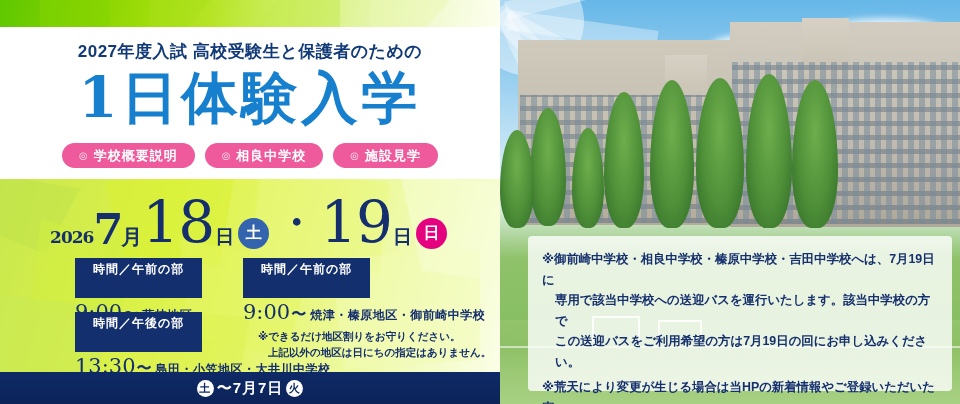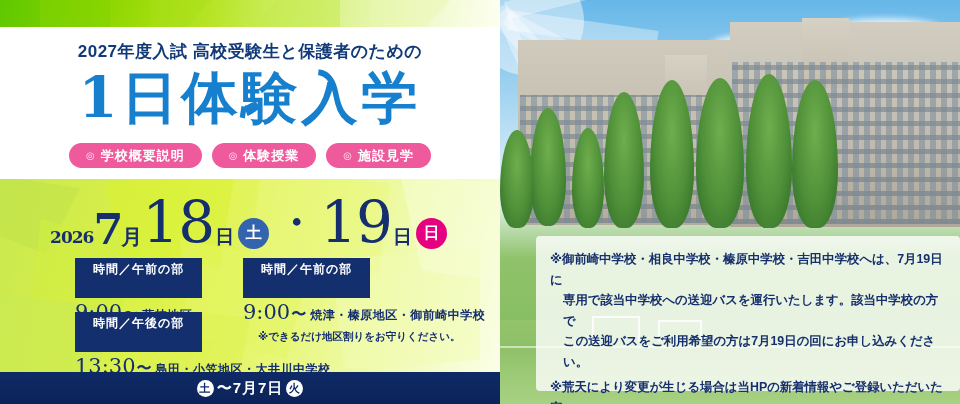--- a/index.html
+++ b/index.html
@@ -219,21 +219,20 @@
   .goal {
     position: absolute; border: 2px solid rgba(255,255,255,.85);
     border-bottom: none;
   }
   #note-box {
     position: absolute; left: 28px; top: 236px;
     width: 424px; height: 155px;
     background: rgba(255,255,255,.80);
     border-radius: 4px;
     padding: 13px 13px 10px 14px;
-    margin-left: 8px;
   }
   .note-p {
     color: #16306d;
     font-size: 12.4px;
     line-height: 20.5px;
     font-weight: bold;
     letter-spacing: 0px;
   }
   .note-p + .note-p { margin-top: 5px; }
   .note-ind { display: block; padding-left: 13px; }
@@ -258,21 +257,21 @@
 
     <div id="main-title">1日体験入学</div>
 
     <div id="pill-row">
       <div class="pill">
         <span class="pill-mark">◎</span>
         <span>学校概要説明</span>
       </div>
       <div class="pill">
         <span class="pill-mark">◎</span>
-        <span>体験授業</span>
+        <span>相良中学校</span>
       </div>
       <div class="pill">
         <span class="pill-mark">◎</span>
         <span>施設見学</span>
       </div>
     </div>
 
     <div id="mid-green">
       <div class="facet" style="left:-10px;top:-5px;width:90px;height:80px;background:#bde24a;clip-path:polygon(0 0,100% 18%,62% 100%,0 72%);"></div>
       <div class="facet" style="left:30px;top:40px;width:110px;height:110px;background:#d2ef3f;clip-path:polygon(10% 0,100% 25%,78% 100%,0 78%);"></div>
@@ -322,20 +321,21 @@
         <span class="sess-label">時間／午前の部</span>
         <div class="sess-body">
           <span class="sess-time">9:00</span>
           <span class="sess-tilde">〜</span>
           <span class="sess-area">焼津・榛原地区・御前崎中学校</span>
         </div>
       </div>
 
       <div id="note-small">
         <div>※できるだけ地区割りをお守りください。</div>
+        <div class="ln2">上記以外の地区は日にちの指定はありません。</div>
       </div>
     </div>
 
     <div id="apply-bar">
       <div id="apply-text">
         <span class="dow-sm">土</span>
         <span>〜7月7日</span>
         <span class="dow-sm">火</span>
       </div>
     </div>

